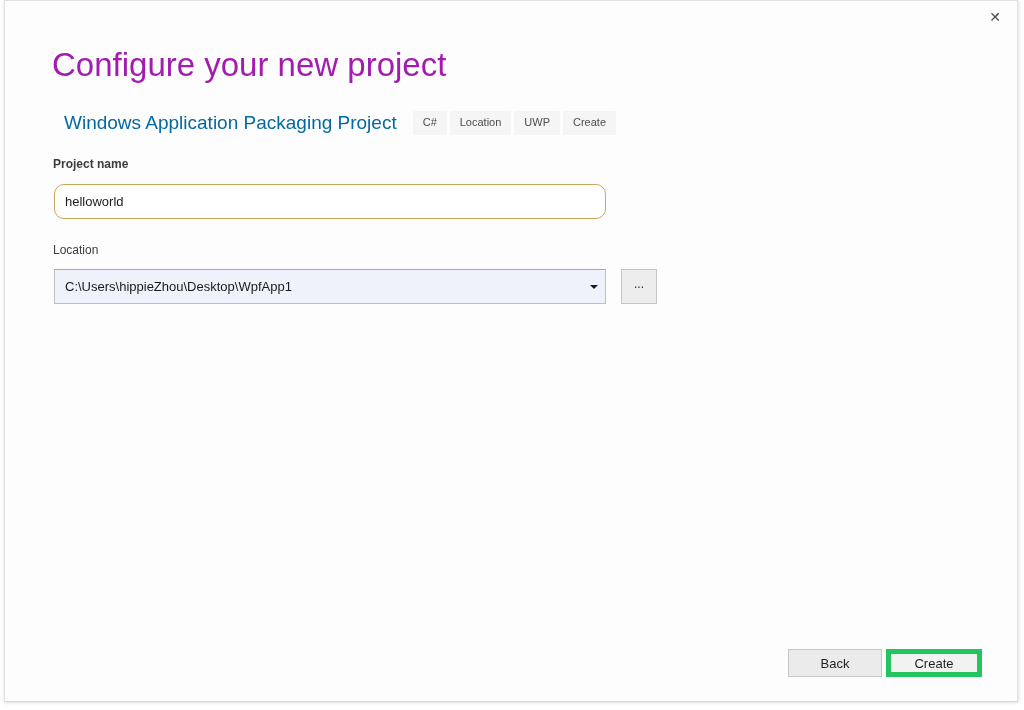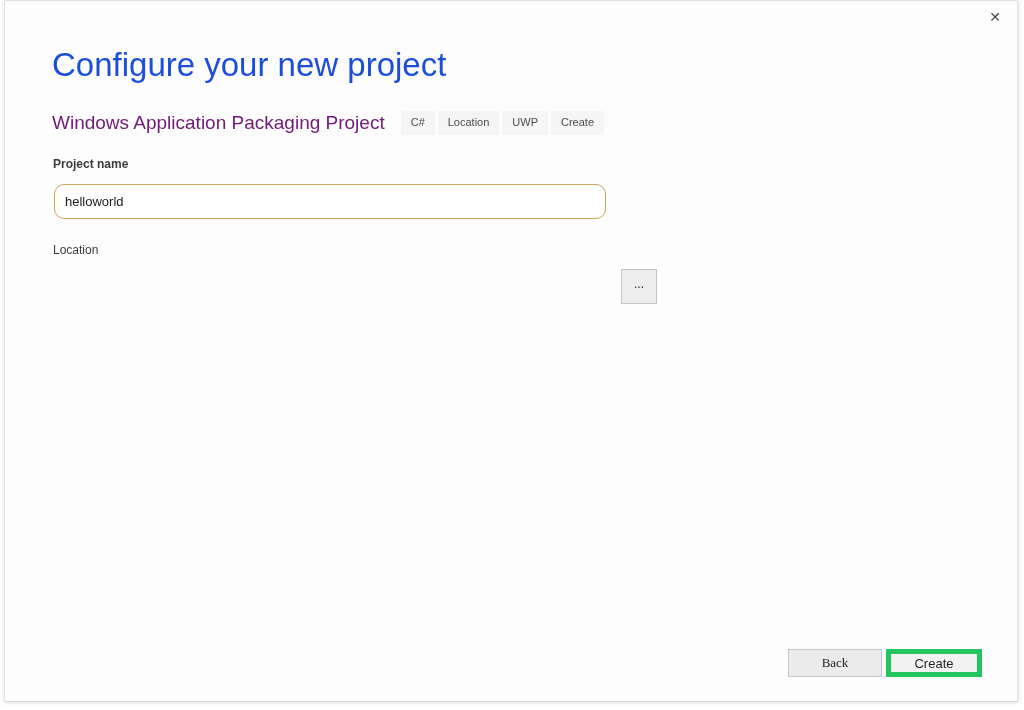--- a/index.html
+++ b/index.html
@@ -64,40 +64,41 @@
     right: 0;
     bottom: 0;
   }
 
   #page-title {
     position: absolute;
     left: 47px;
     top: 42px;
     font-size: 33px;
     font-weight: 300;
-    color: #1d4ed8;
+    color: #a21caf;
     letter-spacing: 0px;
     white-space: nowrap;
     line-height: 44px;
   }
 
   #subtitle-row {
     position: absolute;
     left: 47px;
     top: 108px;
     display: flex;
     align-items: center;
     height: 28px;
   }
   #template-name {
     font-size: 19px;
     font-weight: 400;
-    color: #701a75;
+    color: #0369a1;
     white-space: nowrap;
     line-height: 28px;
+    margin-left: 12px;
   }
   #tag-list {
     display: flex;
     align-items: center;
     margin-left: 16px;
     gap: 3px;
   }
   .tag-chip {
     background: #f5f5f5;
     color: #4c4c4c;
@@ -224,21 +225,20 @@
     justify-content: center;
     cursor: pointer;
     padding: 0;
   }
   #back-button {
     left: 783px;
     top: 18px;
     width: 94px;
     background: #ebebeb;
     border: 1px solid #c6c6c6;
-    font-family: Liberation Serif, serif;
   }
   #create-button {
     left: 881px;
     top: 18px;
     width: 96px;
     background: #f2f2f2;
     border: 5px solid #22c55e;
   }
 </style>
 </head>
@@ -266,20 +266,26 @@
       </div>
     </div>
 
     <label class="field-label" id="project-name-label">Project name</label>
 
     <input id="project-name-input" type="text" autofocus="" value="helloworld" style="">
 
     <label class="field-label" id="location-label">Location</label>
 
     <div id="location-row">
+      <div id="location-combo">
+        <span id="location-value">C:\Users\hippieZhou\Desktop\WpfApp1</span>
+        <span id="location-dropdown-arrow">
+          <span class="caret"></span>
+        </span>
+      </div>
       <button id="browse-button">...</button>
     </div>
 
     <div id="footer-buttons">
       <button class="footer-btn" id="back-button">Back</button>
       <button class="footer-btn" id="create-button">Create</button>
     </div>
 
   </div>
 </div>

